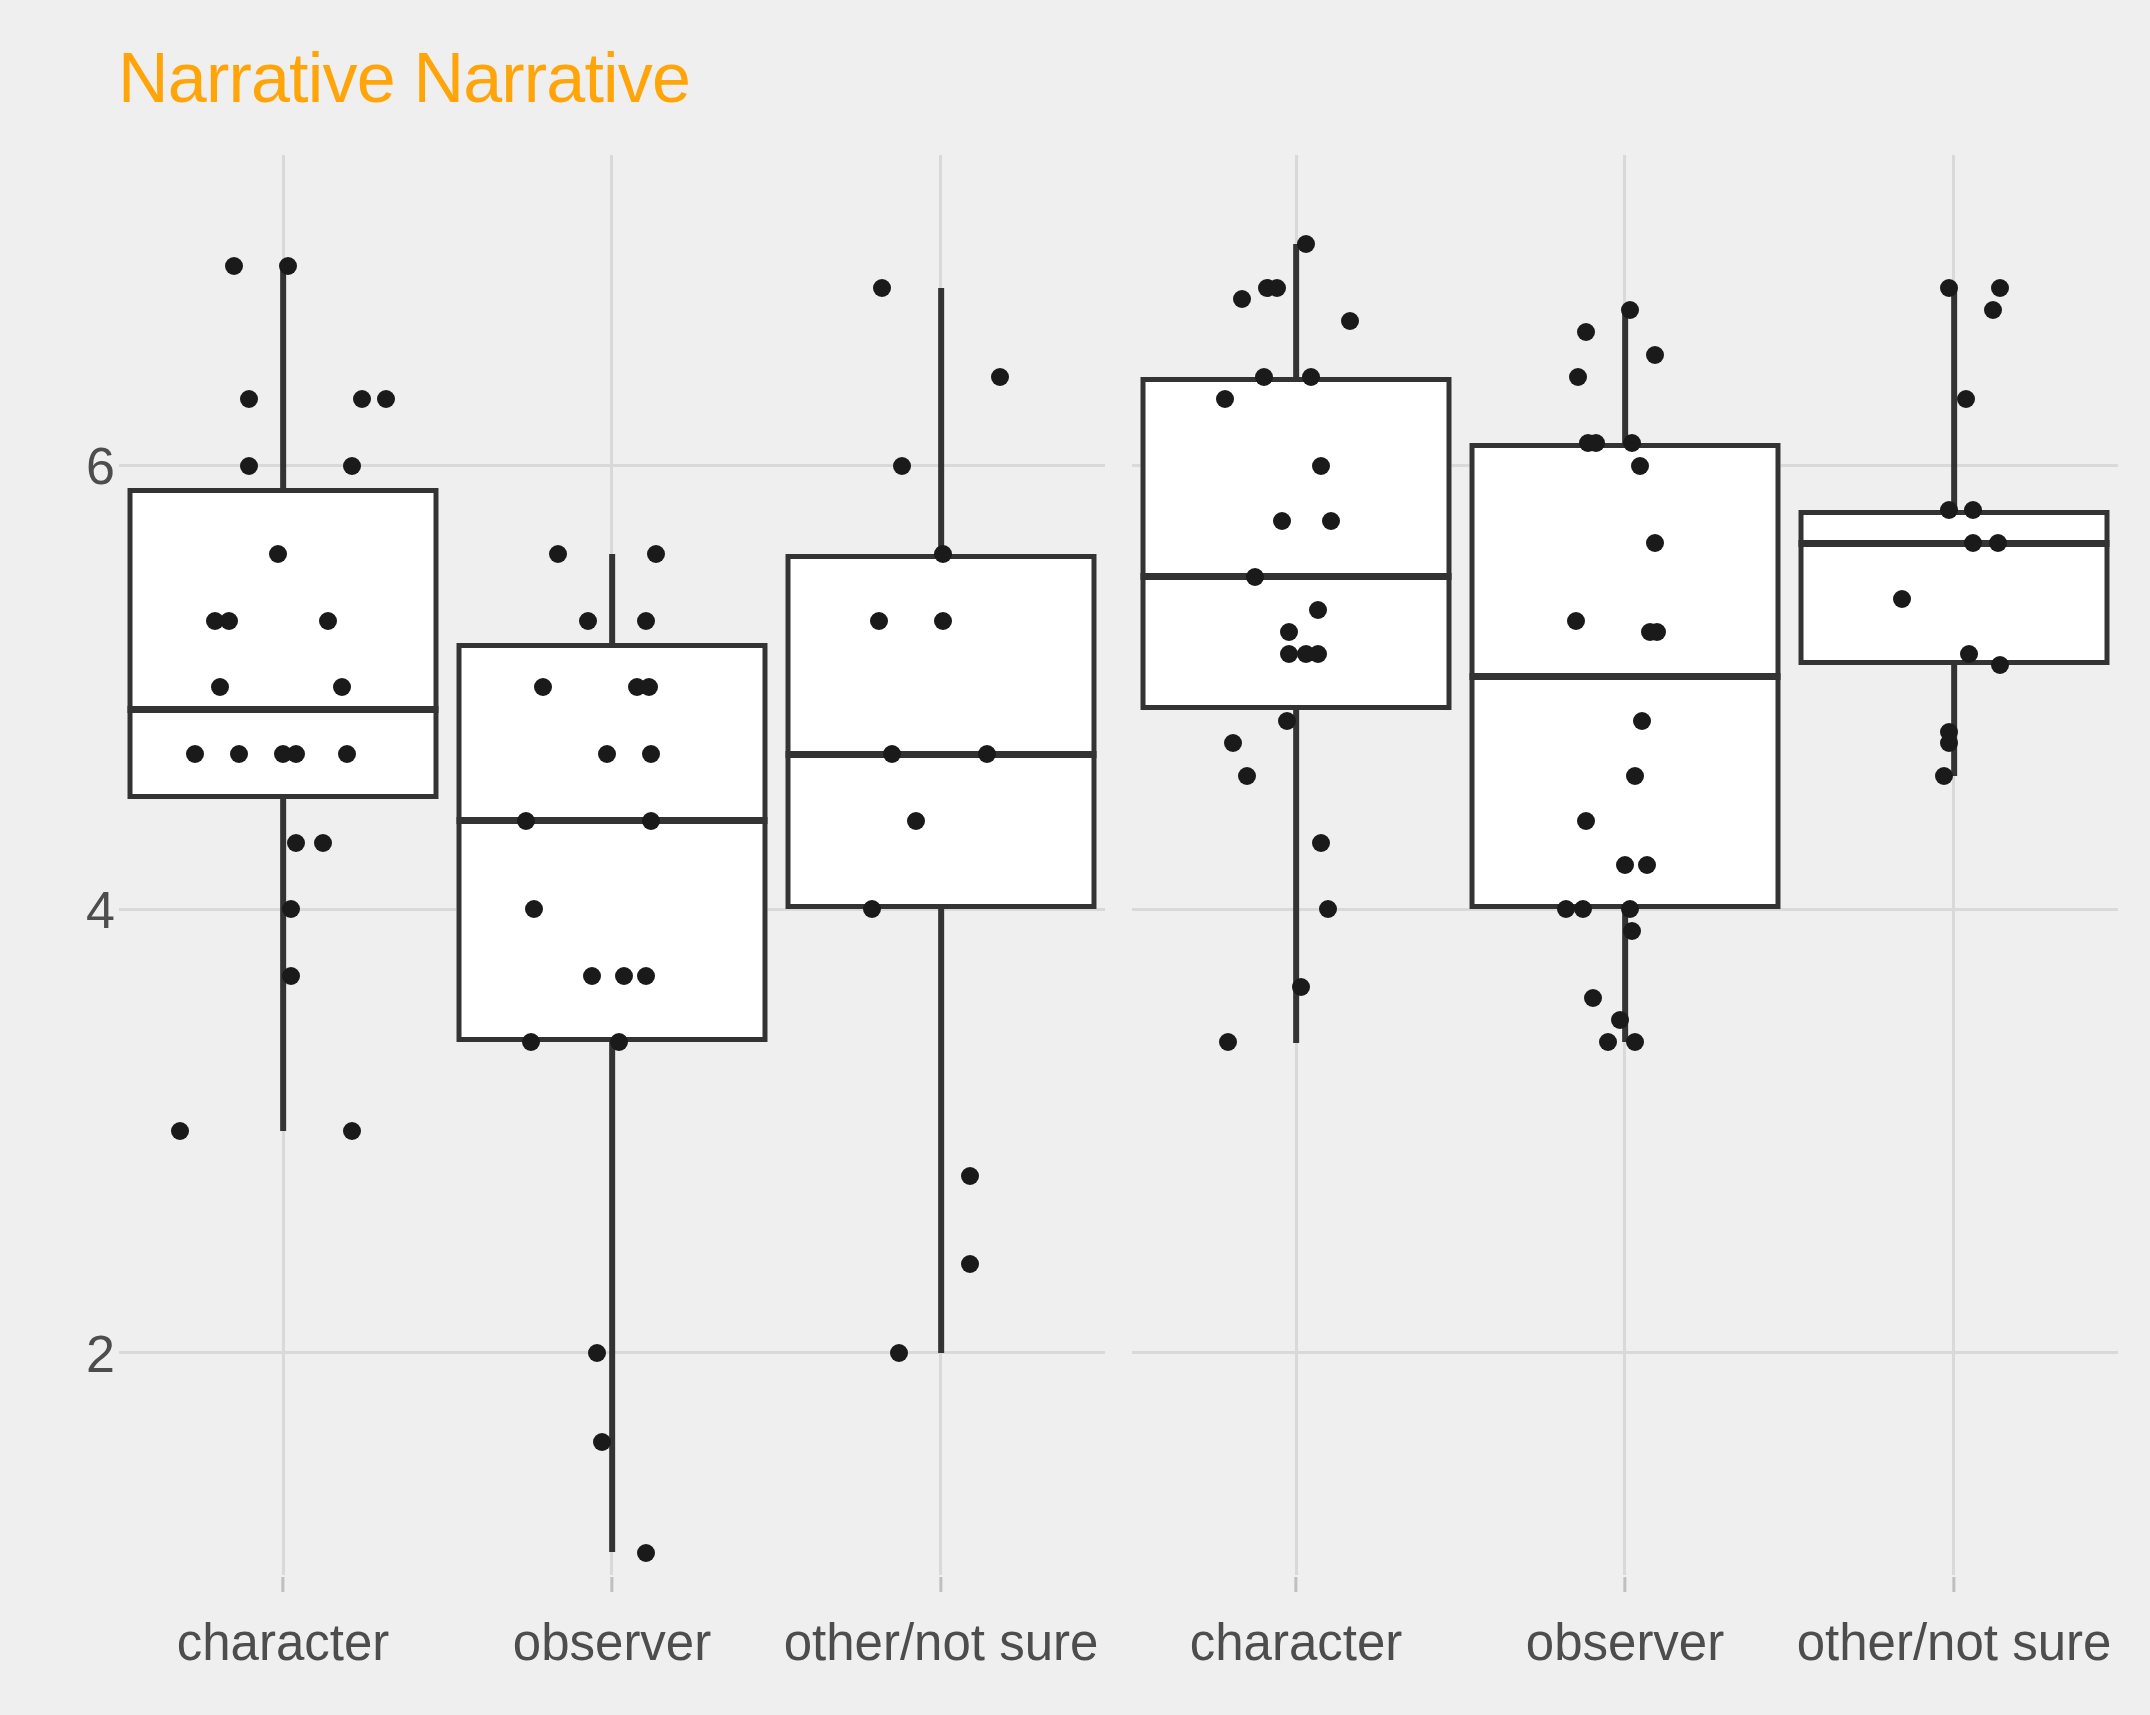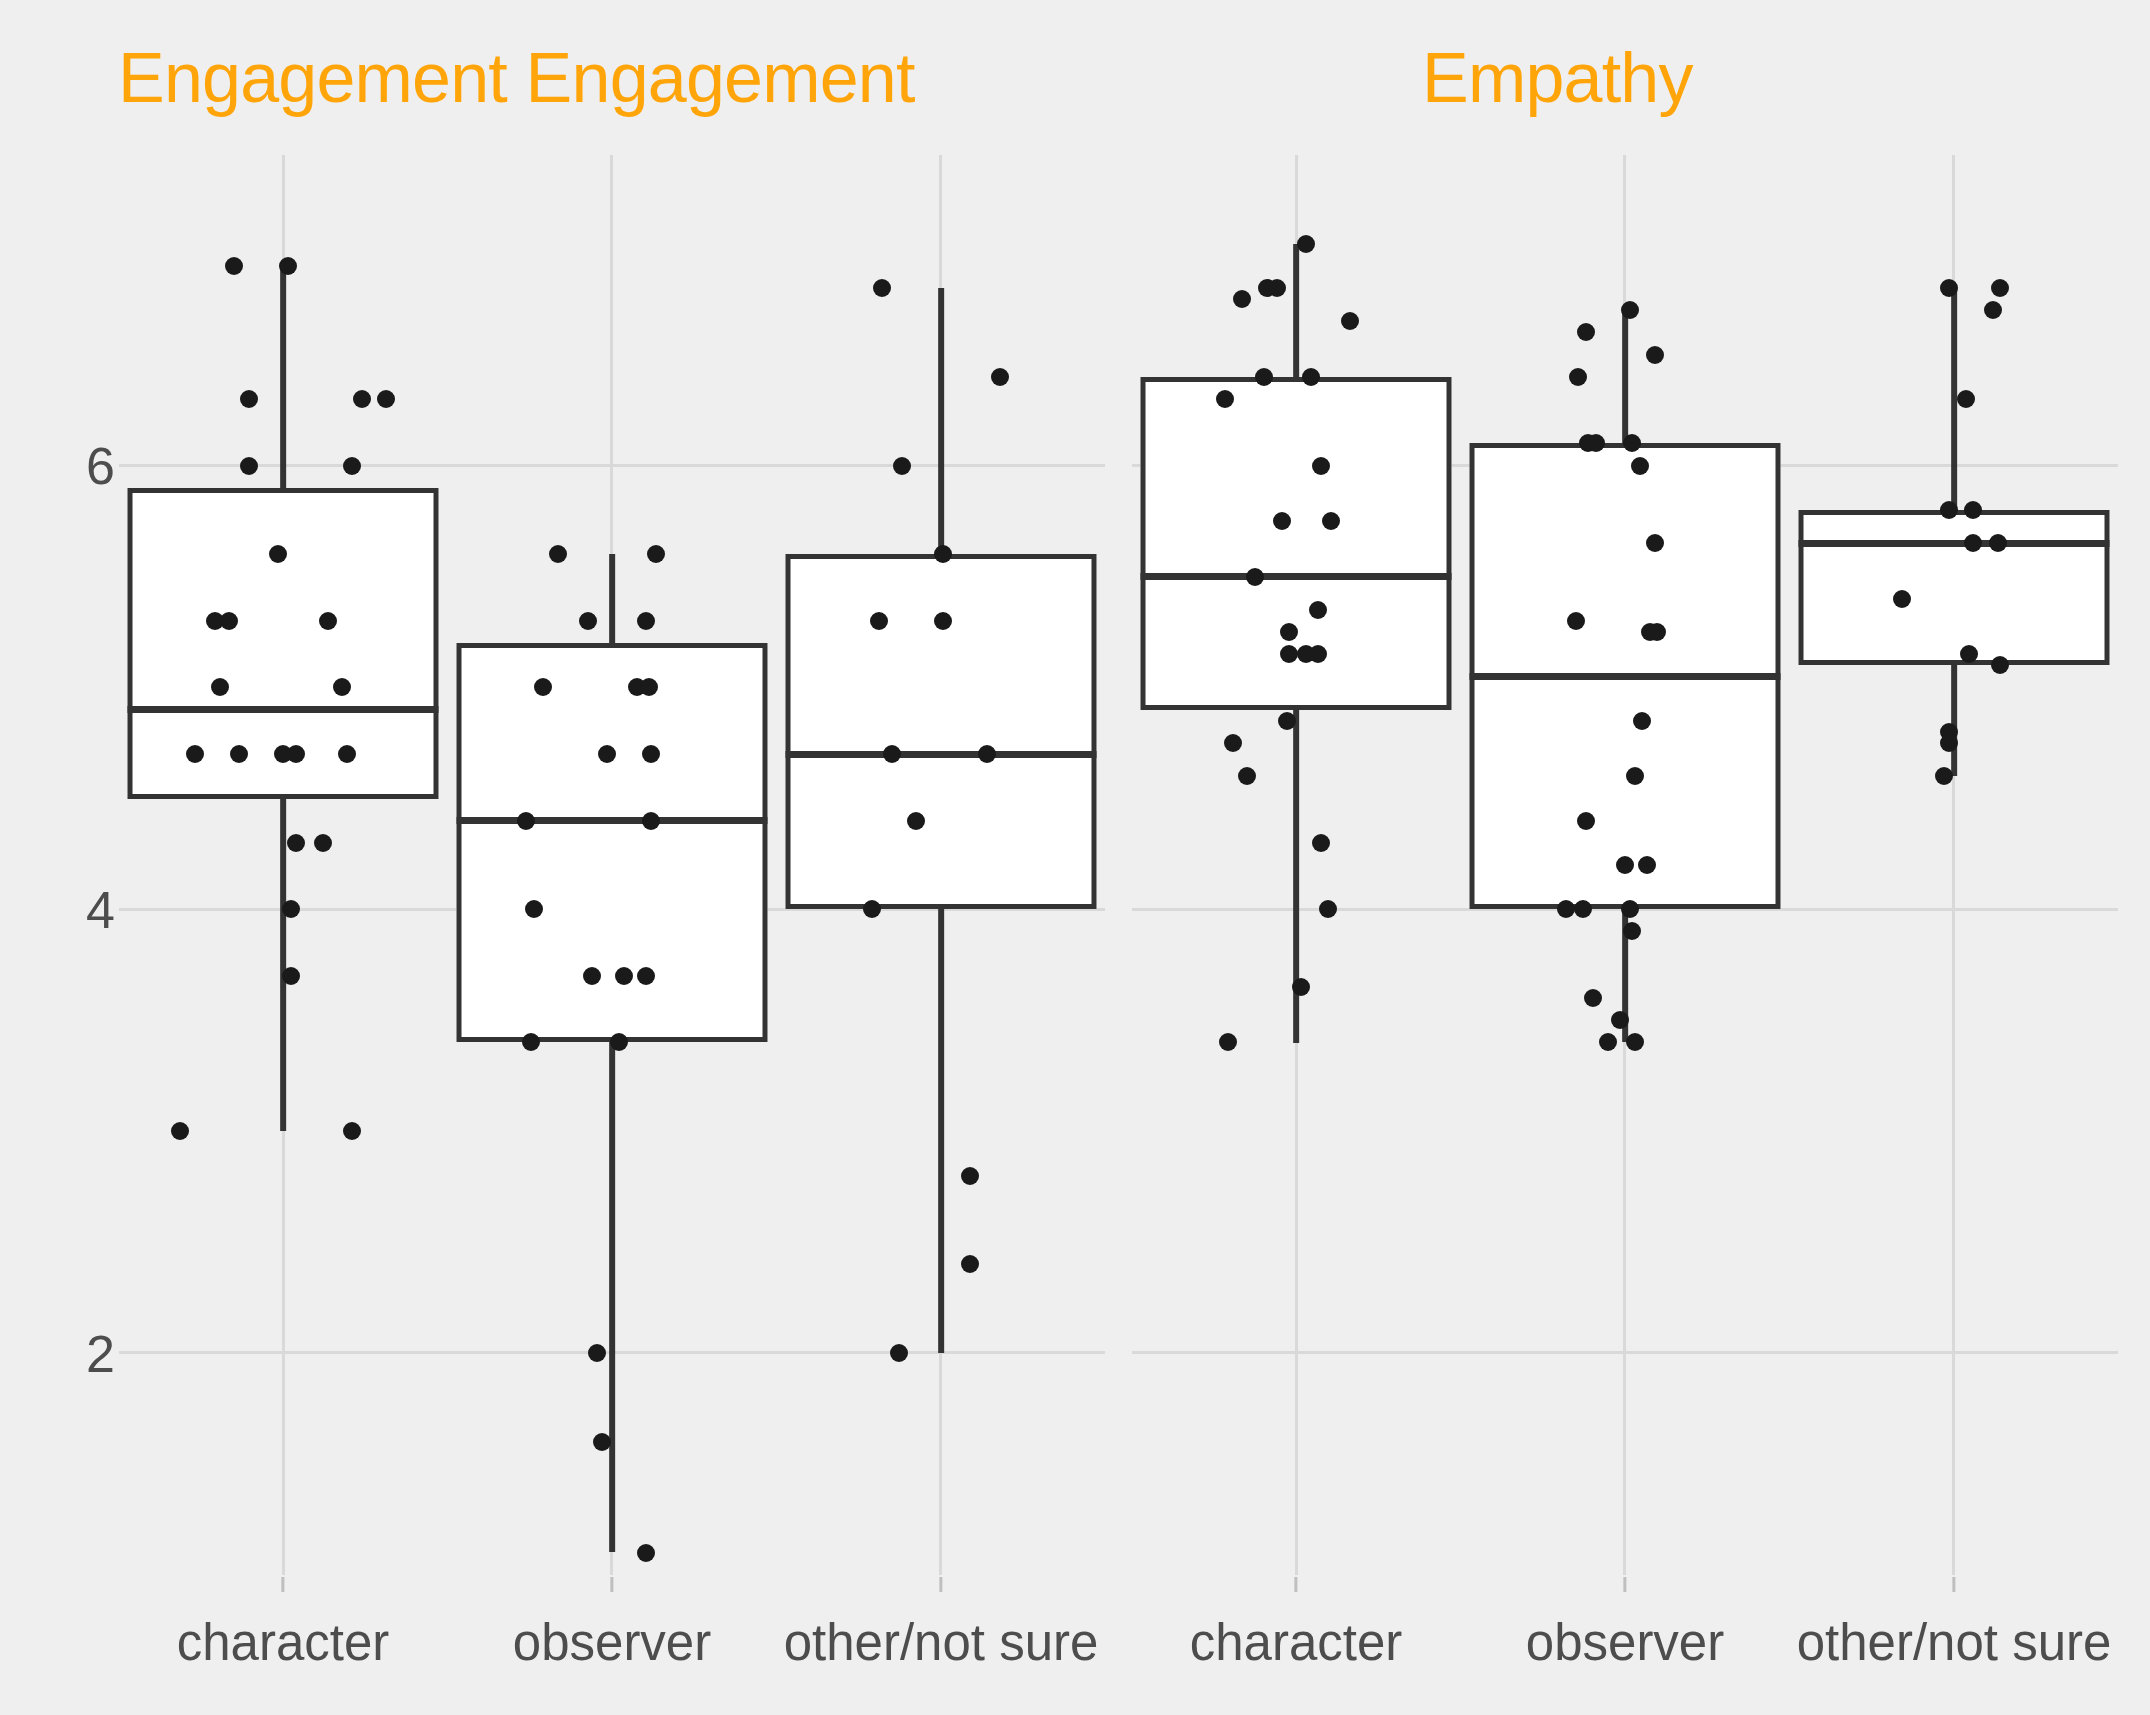--- a/index.html
+++ b/index.html
@@ -122,22 +122,21 @@
     line-height: 1;
     white-space: nowrap;
     transform: translateX(-50%);
   }
 </style>
 </head>
 <body>
 
 <div id="root">
 
-  <div class="panel-title" id="title-narrative">Engagement Engagement</div>
-  <div class="panel-title" id="title-empathy">Empathy</div>
+  <div class="panel-title" id="title-narrative">Narrative Narrative</div>
 
   <div id="yaxis">
       <div class="ytick-label" style="top: 1354px;">2</div>
       <div class="ytick-label" style="top: 910px;">4</div>
       <div class="ytick-label" style="top: 466px;">6</div>
     </div>
 
   <div class="panel" id="panel-narrative">
     <div class="panel-inner">
         <div class="hgrid" style="top: 1196px;"></div>

